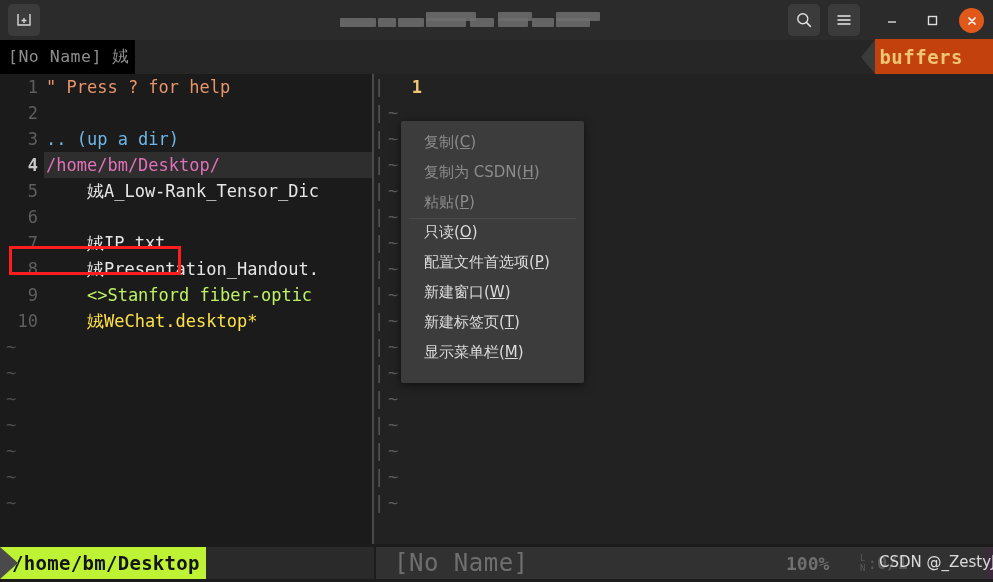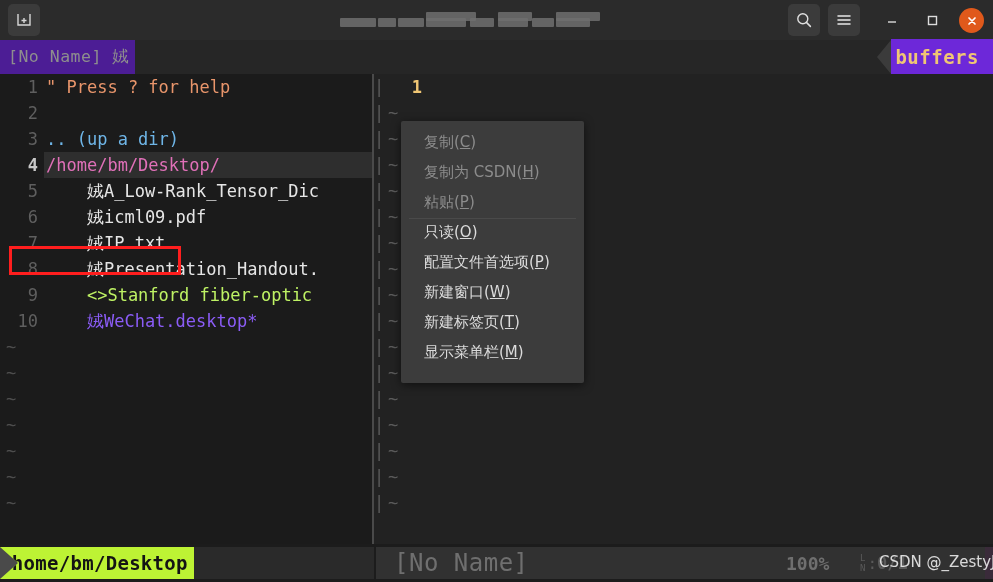--- a/index.html
+++ b/index.html
@@ -46,42 +46,42 @@
   #vim{
     position:absolute;left:0;top:40px;width:993px;height:542px;
     background:#1c1c1c;
   }
   #tabline{
     position:absolute;left:0;top:0;width:993px;height:34px;
     background:#262626;
   }
   #tab-noname{
     position:absolute;left:0;top:0;height:34px;
-    background:#4c1d95;
+    background:#000000;
     color:#8e8e8e;
     font-size:16.5px;
     display:flex;align-items:center;
     padding:0 6px 0 8px;
     letter-spacing:.5px;
   }
   #buffers-label{
     position:absolute;right:0;top:0;height:34px;
     display:flex;align-items:center;
   }
   #buffers-arrow{
     width:0;height:0;
     border-top:17px solid transparent;
     border-bottom:17px solid transparent;
     border-right:14px solid #3b3b3b;
   }
   #buffers-text{
-    background:#6d28d9;color:#f0c674;
+    background:#c2410c;color:#f0c674;
     font-size:19px;font-weight:bold;
     height:37px;display:flex;align-items:center;
-    padding:0 14px 0 4px;letter-spacing:.5px;
+    padding:0 30px 0 4px;letter-spacing:.5px;
   }
   
   #pane-left{
     position:absolute;left:0;top:34px;width:372px;height:470px;
     background:#1b1b1b;
   }
   #pane-right{
     position:absolute;left:374px;top:34px;width:619px;height:470px;
     background:#222222;
   }
@@ -118,21 +118,21 @@
   
   #statusline{
     position:absolute;left:0;top:504px;width:993px;height:38px;
     background:#1c1c1c;
   }
   #st-left-green{
     position:absolute;left:0;top:3px;height:32px;
     background:#bdf334;color:#141414;
     font-size:19px;font-weight:bold;
     display:flex;align-items:center;
-    padding-right:6px;
+    padding-left:12px;padding-right:6px;
     letter-spacing:.3px;
   }
   #st-left-arrow{
     position:absolute;top:3px;width:0;height:0;
     border-top:16px solid transparent;
     border-bottom:16px solid transparent;
     border-left:18px solid #bdf334;
   }
   #st-left-arrow2{
     position:absolute;top:3px;width:0;height:0;
@@ -283,29 +283,28 @@
       <div class="lnum" style="top: 26px;">2</div>
       <div class="ltext" style="top: 26px; color: rgb(204, 204, 204);"></div>
       <div class="lnum" style="top: 52px;">3</div>
       <div class="ltext" style="top: 52px; color: rgb(111, 182, 232);">.. (up a dir)</div>
       <div class="row-hl" style="top: 78px;"></div>
       <div class="lnum cur" style="top: 78px;">4</div>
       <div class="ltext" style="top: 78px; color: rgb(224, 112, 184);">/home/bm/Desktop/</div>
       <div class="lnum" style="top: 104px;">5</div>
       <div class="ltext" style="top: 104px; color: rgb(230, 230, 230);">    娀A_Low-Rank_Tensor_Dic</div>
       <div class="lnum" style="top: 130px;">6</div>
-      <div class="ltext" style="top: 130px; color: rgb(230, 230, 230);">    娀icml09.pdf</div>
       <div class="lnum" style="top: 156px;">7</div>
       <div class="ltext" style="top: 156px; color: rgb(230, 230, 230);">    娀IP.txt</div>
       <div class="lnum" style="top: 182px;">8</div>
       <div class="ltext" style="top: 182px; color: rgb(230, 230, 230);">    娀Presentation_Handout.</div>
       <div class="lnum" style="top: 208px;">9</div>
       <div class="ltext" style="top: 208px; color: #bef264;">    &lt;&gt;Stanford fiber-optic</div>
       <div class="lnum" style="top: 234px;">10</div>
-      <div class="ltext" style="top: 234px; color: #8b5cf6;">    娀WeChat.desktop*</div>
+      <div class="ltext" style="top: 234px; color: #fde047;">    娀WeChat.desktop*</div>
       <div class="tilde-l" style="top: 260px;">~</div>
       <div class="tilde-l" style="top: 286px;">~</div>
       <div class="tilde-l" style="top: 312px;">~</div>
       <div class="tilde-l" style="top: 338px;">~</div>
       <div class="tilde-l" style="top: 364px;">~</div>
       <div class="tilde-l" style="top: 390px;">~</div>
       <div class="tilde-l" style="top: 416px;">~</div>
     </div>
   <div id="vsplit"></div>
   <div id="pane-right"></div>

